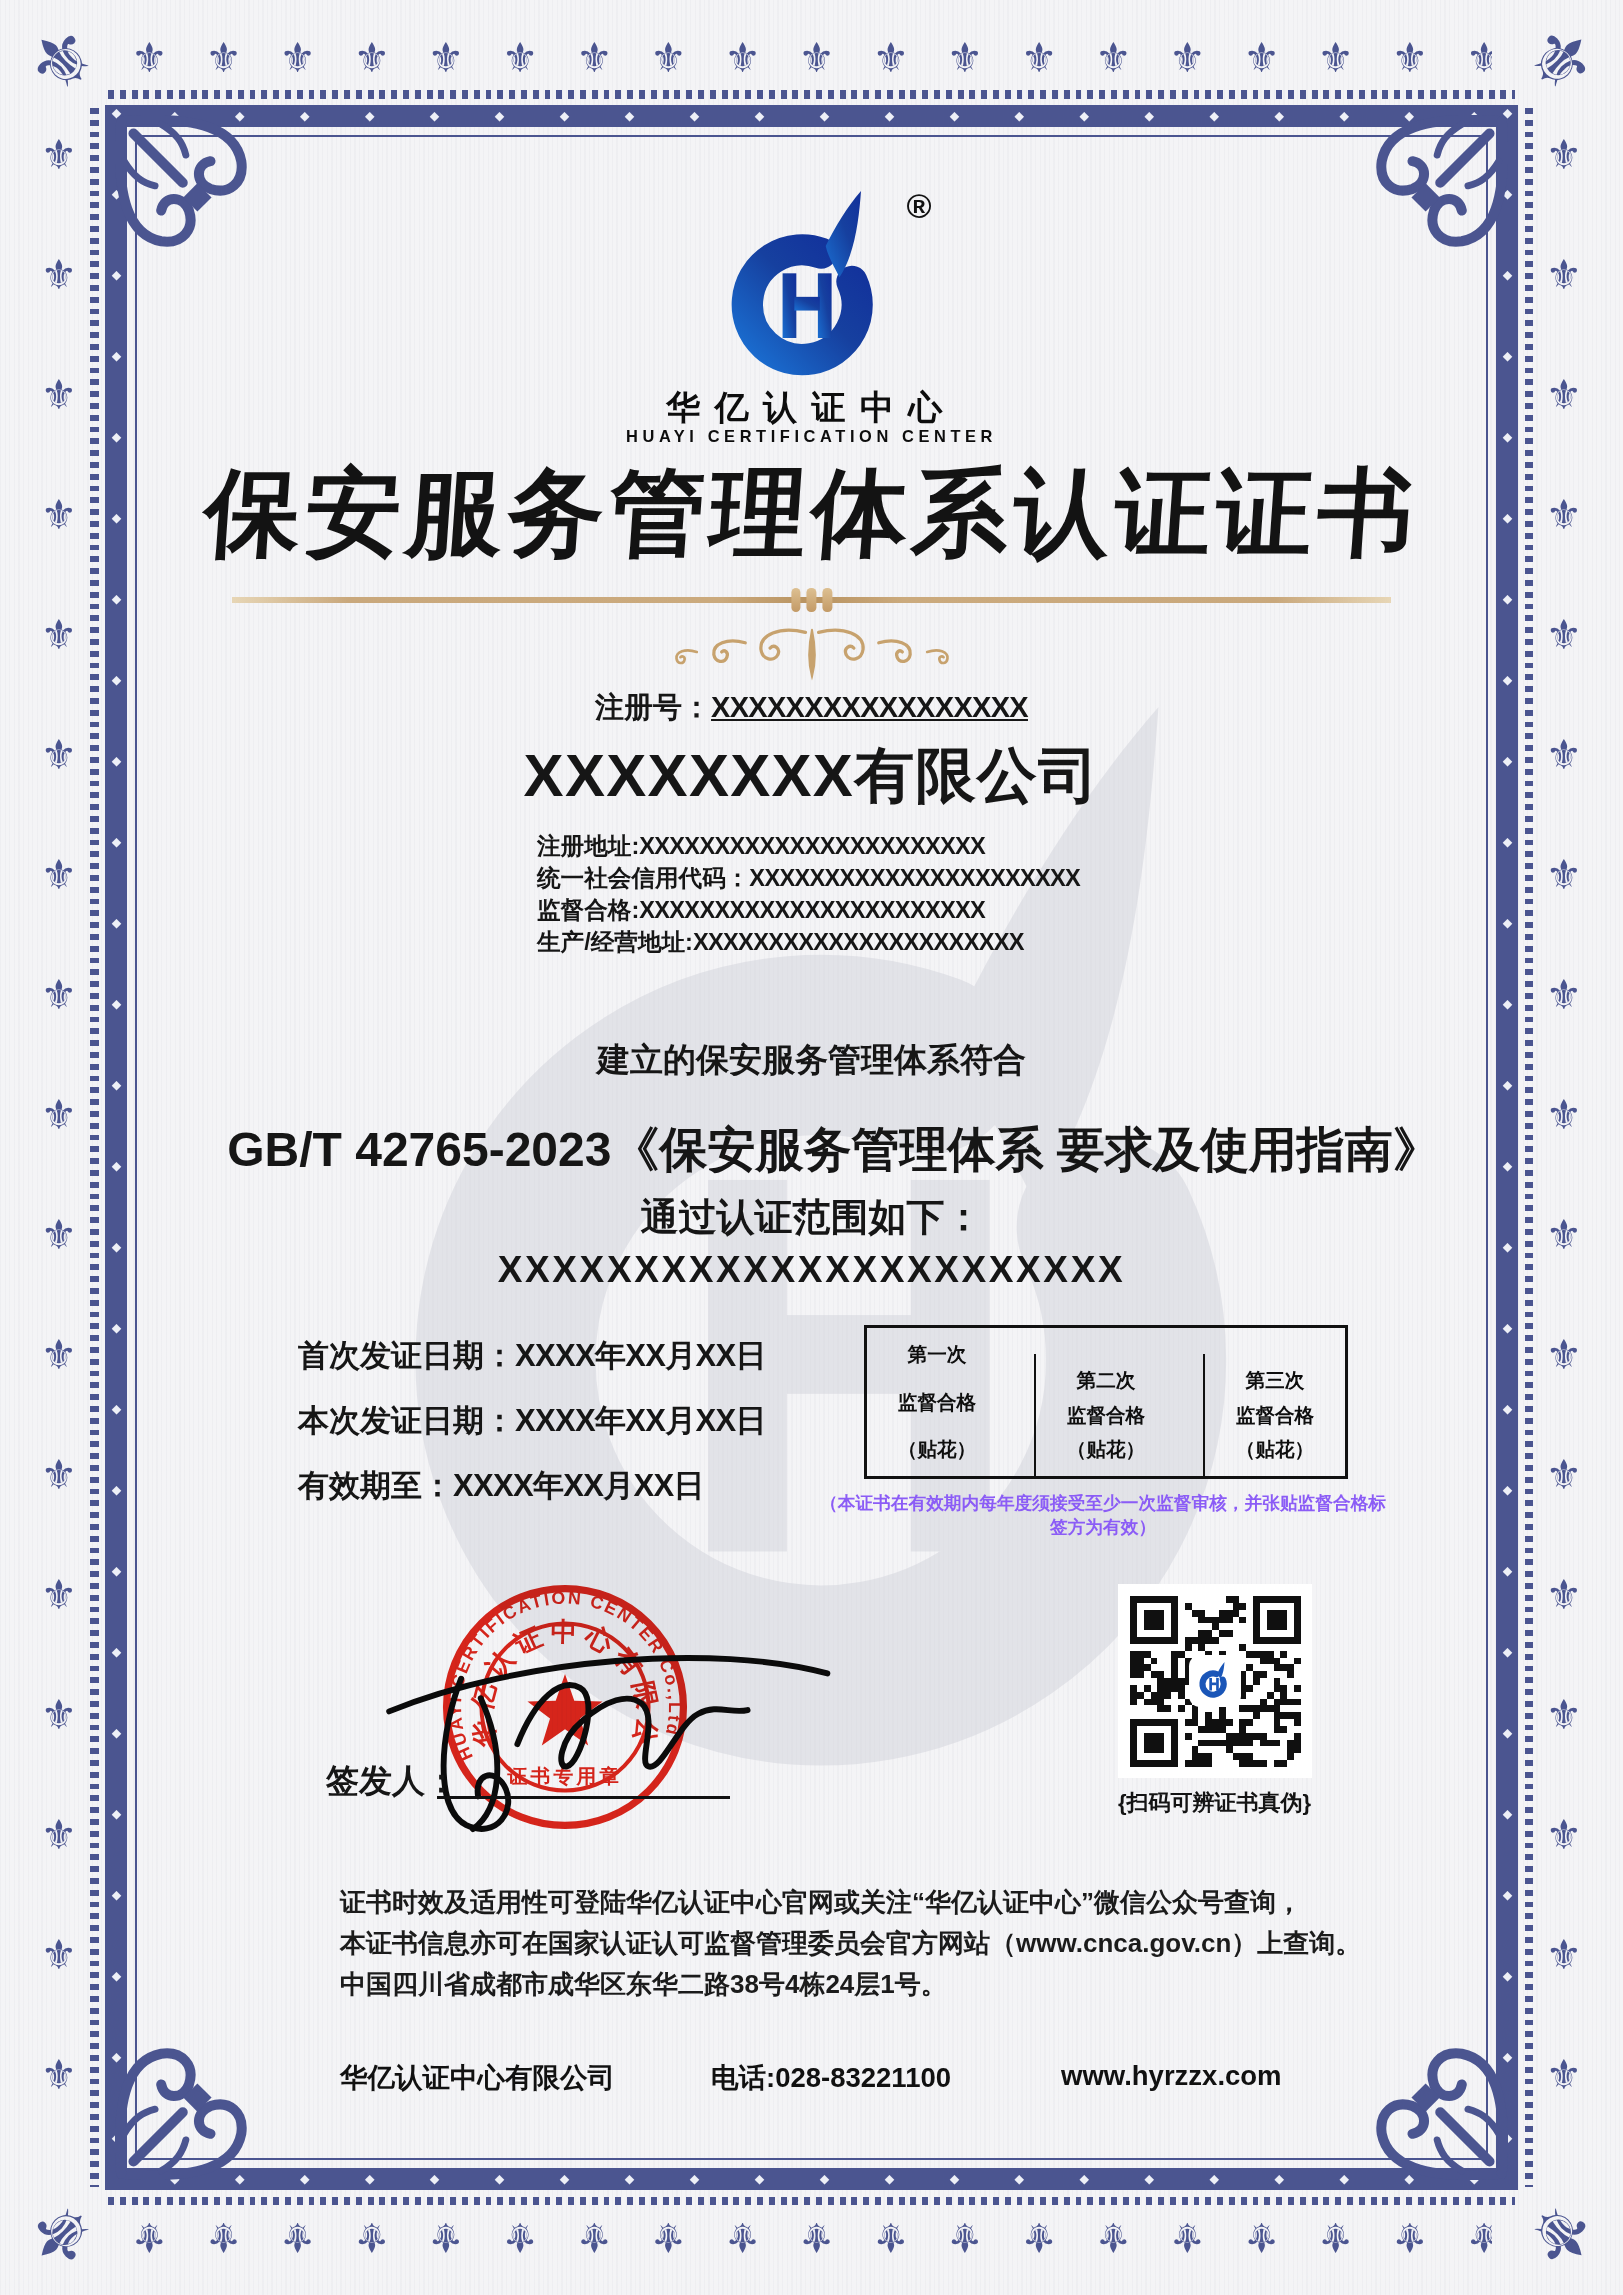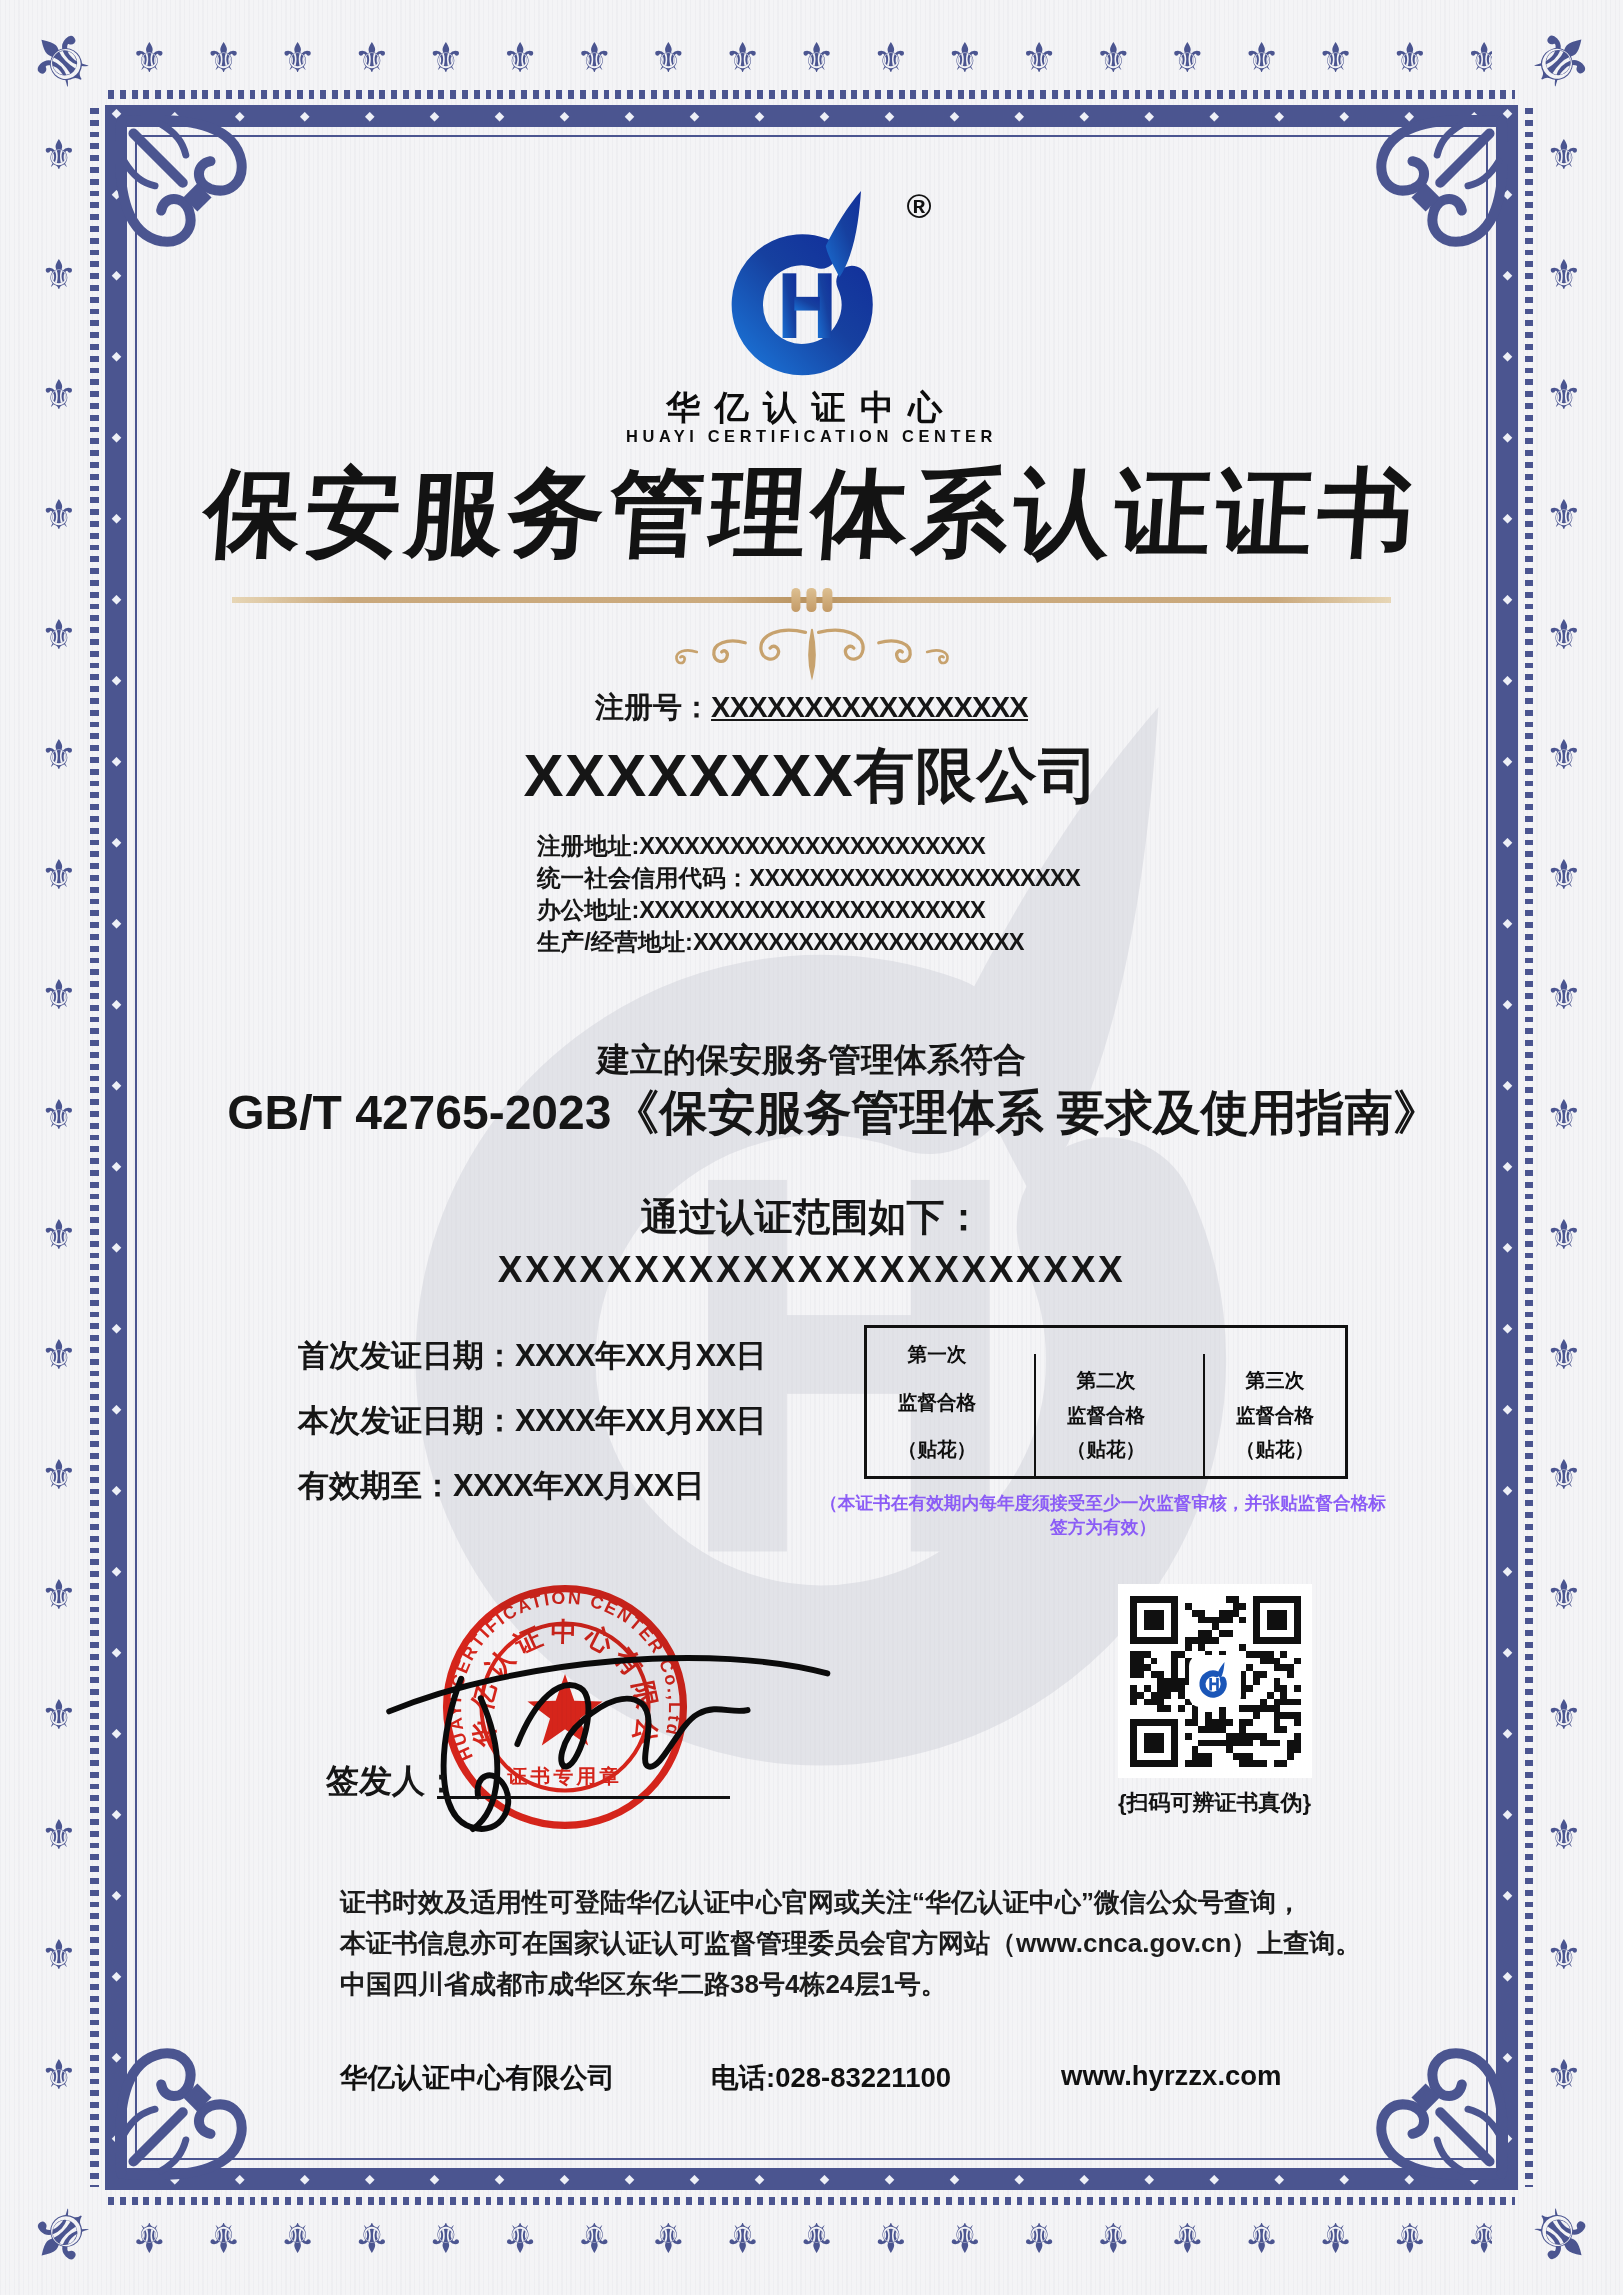--- a/index.html
+++ b/index.html
@@ -70,21 +70,21 @@
   .flourish{position:absolute;top:614px;left:50%;transform:translateX(-50%);width:432px;height:72px;}
   
   .abs-center{position:absolute;left:0;right:0;text-align:center;}
   .reg-line{top:688px;font-size:29px;font-weight:700;}
   .reg-line .val{font-weight:600;letter-spacing:-0.7px;text-decoration:underline;}
   .company-name{top:736px;font-size:60px;font-weight:800;letter-spacing:1.3px;}
   .info-block{position:absolute;top:830px;left:537px;width:628px;font-size:23.6px;font-weight:700;}
   .info-row{line-height:32px;white-space:nowrap;}
   .info-row .val{font-weight:600;letter-spacing:-0.7px;}
   .statement{top:1038px;font-size:33px;font-weight:800;}
-  .standard{top:1081px;font-size:48px;font-weight:900;letter-spacing:0;padding-left:45px;}
+  .standard{top:1118px;font-size:48px;font-weight:900;letter-spacing:0;padding-left:45px;}
   .scope-head{top:1192px;font-size:38px;font-weight:800;}
   .scope-value{top:1249px;font-size:37px;font-weight:700;letter-spacing:2.6px;}
   .dates-block{position:absolute;left:298px;top:1335px;width:523px;}
   .date-row{height:65px;font-size:31px;font-weight:700;white-space:nowrap;}
   .date-row .val{font-weight:600;letter-spacing:-0.7px;}
   .sup-table{position:absolute;left:864px;top:1325px;width:478px;height:148px;
     border:3.3px solid #111;display:flex;background:rgba(255,255,255,0);gap:27px;}
   .sup-col{flex:1;display:flex;flex-direction:column;justify-content:space-between;
     align-items:center;padding:13px 0;font-size:19.6px;font-weight:700;color:#0e0e0e;}
   .sup-col + .sup-col{border-left:2.6px solid #111;margin-top:26px;}
@@ -216,21 +216,21 @@
   <div class="abs-center company-name">XXXXXXXX有限公司</div>
 
   <div class="info-block">
     <div class="info-row">
       <span>注册地址:</span><span class="val">XXXXXXXXXXXXXXXXXXXXXXX</span>
     </div>
     <div class="info-row">
       <span>统一社会信用代码：</span><span class="val">XXXXXXXXXXXXXXXXXXXXXX</span>
     </div>
     <div class="info-row">
-      <span>办公地址:</span><span class="val">XXXXXXXXXXXXXXXXXXXXXXX</span>
+      <span>监督合格:</span><span class="val">XXXXXXXXXXXXXXXXXXXXXXX</span>
     </div>
     <div class="info-row">
       <span>生产/经营地址:</span><span class="val">XXXXXXXXXXXXXXXXXXXXXX</span>
     </div>
   </div>
 
   <div class="abs-center statement">建立的保安服务管理体系符合</div>
   <div class="abs-center standard">GB/T 42765-2023《保安服务管理体系 要求及使用指南》</div>
   <div class="abs-center scope-head">通过认证范围如下：</div>
   <div class="abs-center scope-value">XXXXXXXXXXXXXXXXXXXXXXX</div>

